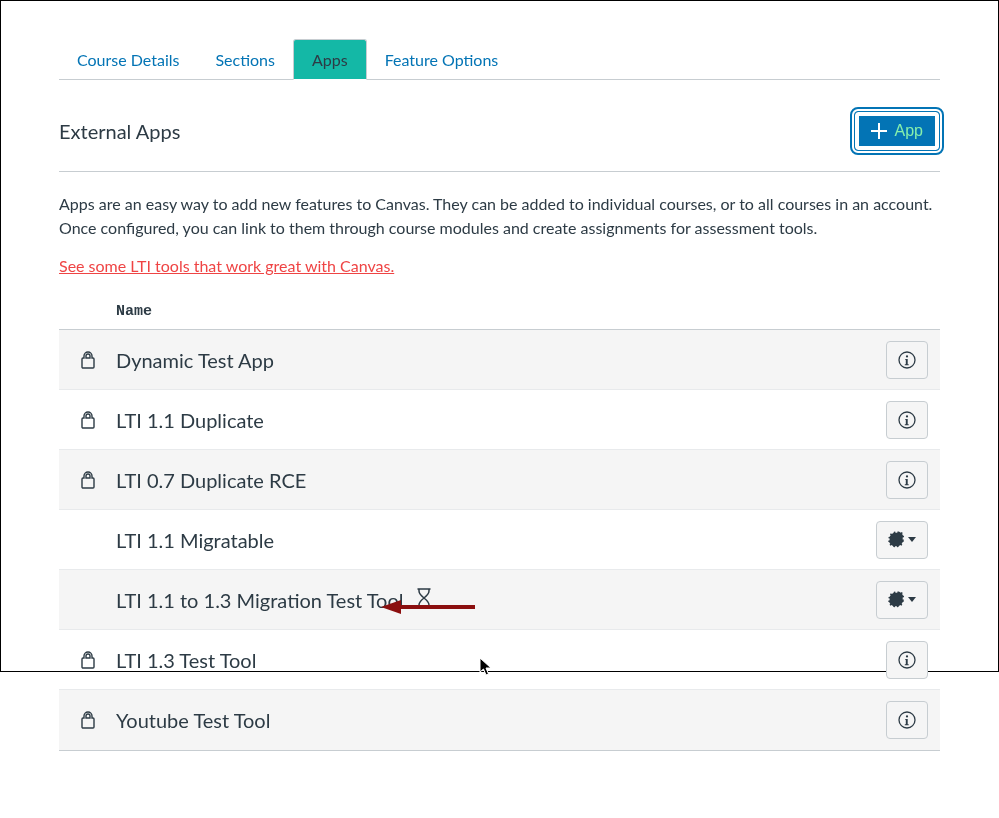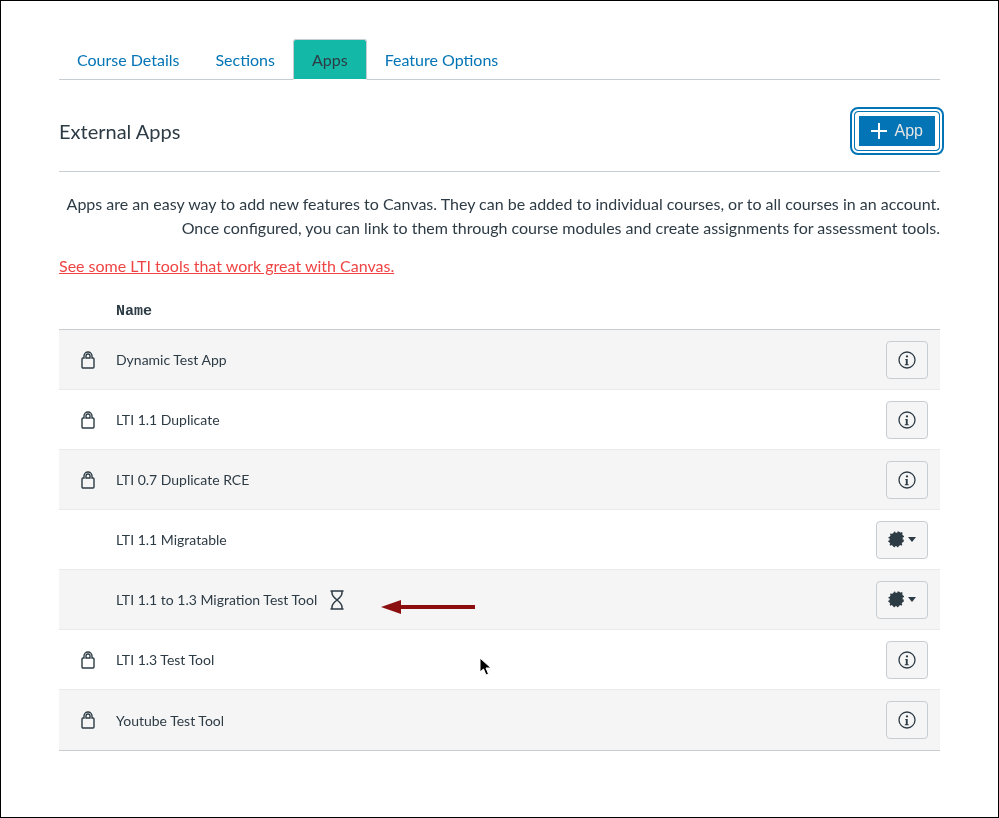--- a/index.html
+++ b/index.html
@@ -10,21 +10,21 @@
     color: #2d3b45;
     background: #fff;
     width: 999px;
     height: 818px;
     position: relative;
     overflow: hidden;
   }
   .frame {
     position: absolute;
     left: 0; top: 0;
-    width: 999px; height: 818px;
+    width: 999px; height: 672px;
     border: 1px solid #000;
     background: #fff;
   }
   .content {
     padding: 0 58px;
   }
   
   .tabs {
     display: flex;
     align-items: flex-end;
@@ -56,42 +56,41 @@
     padding: 31px 0 20px 0;
   }
   .page-title {
     font-size: 20px;
     font-weight: 400;
     color: #2d3b45;
     margin: 0;
   }
   .add-app-btn {
     background: #0374b5;
-    color: #e5e5e5;
+    color: #86efac;
     border: 1px solid #0374b5;
     border-radius: 4px;
     padding: 10px 16px;
     font-size: 16px;
     display: inline-flex;
     align-items: center;
     gap: 8px;
     cursor: pointer;
     outline: 2px solid #0374b5;
     outline-offset: 2px;
     box-shadow: 0 0 0 4px #fff inset;
   }
   .add-app-btn .plus {
     display: inline-flex;
   }
   
   .desc {
     margin: 20px 0 16px 0;
     line-height: 1.5;
     color: #2d3b45;
-    text-align: right;
   }
   .link {
     color: #ef4444;
     text-decoration: underline;
     cursor: pointer;
   }
   
   .table {
     margin-top: 20px;
     border-bottom: 1px solid #c7cdd1;
@@ -119,23 +118,22 @@
   .cell-lock {
     width: 57px;
     display: flex;
     justify-content: center;
     align-items: center;
     flex-shrink: 0;
   }
   .cell-name {
     flex: 1;
     display: flex;
-    align-items: center;
     gap: 12px;
-    font-size: 14px;
+    font-size: 20px;
     color: #2d3b45;
   }
   .cell-action {
     width: 60px;
     display: flex;
     justify-content: flex-end;
     padding-right: 6px;
   }
   .icon-btn {
     width: 42px;

